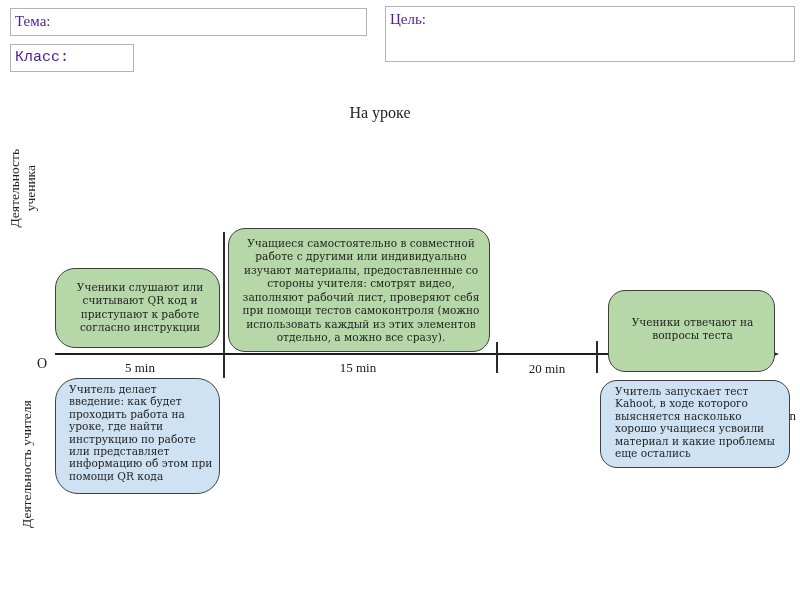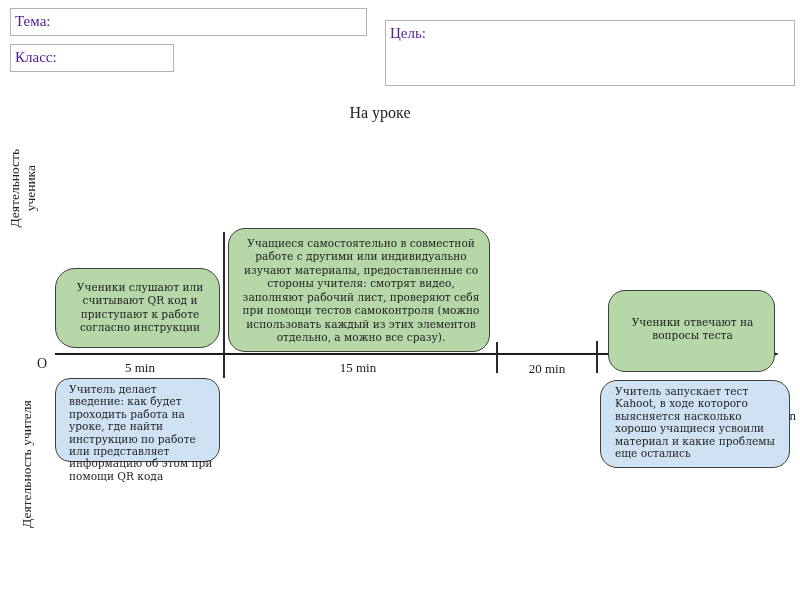--- a/index.html
+++ b/index.html
@@ -36,24 +36,24 @@
   .teacher{background:#cfe2f3;}
 </style>
 </head>
 <body>
 
 <div id="slide">
 
   <div class="field-box" style="left:10px;top:8px;width:357px;height:28px;">
     <span>Тема:</span>
   </div>
-  <div class="field-box" style="left:10px;top:44px;width:164px;height:28px;">
+  <div class="field-box" style="left:10px;top:44px;width:124px;height:28px;font-family:Liberation Mono, monospace;">
     <span>Класс:</span>
   </div>
-  <div class="field-box" style="left:385px;top:20px;width:410px;height:66px;">
+  <div class="field-box" style="left:385px;top:6px;width:410px;height:56px;">
     <span>Цель:</span>
   </div>
 
   <div class="title">На уроке</div>
 
   <div class="vlabel" style="left:-33px;top:172px;width:112px;">
     <div>Деятельность</div>
     <div>ученика</div>
   </div>
   <div class="vlabel" style="left:-58px;top:456px;width:170px;">Деятельность учителя</div>
@@ -68,16 +68,16 @@
   <div class="tlabel" style="left:100px;top:360px;width:80px;">5 min</div>
   <div class="tlabel" style="left:318px;top:360px;width:80px;">15 min</div>
   <div class="tlabel" style="left:507px;top:361px;width:80px;">20 min</div>
   <div class="tlabel" style="left:633px;top:360px;width:80px;">5 min</div>
   <div class="tlabel" style="left:746px;top:360px;width:50px;text-align:right;margin-top:48px;">45 min</div>
 
   <div class="act-box student" style="left:55px;top:268px;width:165px;height:80px;padding:12px 8px 0 13px;border-radius:20px;">Ученики слушают или считывают QR код и приступают к работе согласно инструкции</div>
   <div class="act-box student" style="left:228px;top:228px;width:262px;height:124px;padding:8px 8px 0 12px;border-radius:17px;">Учащиеся самостоятельно в совместной работе с другими или индивидуально изучают материалы, предоставленные со стороны учителя: смотрят видео, заполняют рабочий лист, проверяют себя при помощи тестов самоконтроля (можно использовать каждый из этих элементов отдельно, а можно все сразу).</div>
   <div class="act-box student" style="left:608px;top:263px;width:167px;height:82px;padding:25px 12px 0 14px;border-radius:17px;margin-top:27px;">Ученики отвечают на вопросы теста</div>
 
-  <div class="act-box teacher" style="left:55px;top:378px;width:165px;height:84px;padding:4px 6px 0 13px;line-height:1.17;">Учитель делает введение: как будет проходить работа на уроке, где найти инструкцию по работе или представляет информацию об этом при помощи QR кода</div>
+  <div class="act-box teacher" style="left:55px;top:378px;width:165px;height:116px;padding:4px 6px 0 13px;line-height:1.17;border-radius:23px;">Учитель делает введение: как будет проходить работа на уроке, где найти инструкцию по работе или представляет информацию об этом при помощи QR кода</div>
   <div class="act-box teacher" style="left:600px;top:380px;width:190px;height:88px;padding:4px 8px 0 14px;line-height:1.17;border-radius:17px;">Учитель запускает тест Kahoot, в ходе которого выясняется насколько хорошо учащиеся усвоили материал и какие проблемы еще остались</div>
 
 </div>
 
 </body></html>

